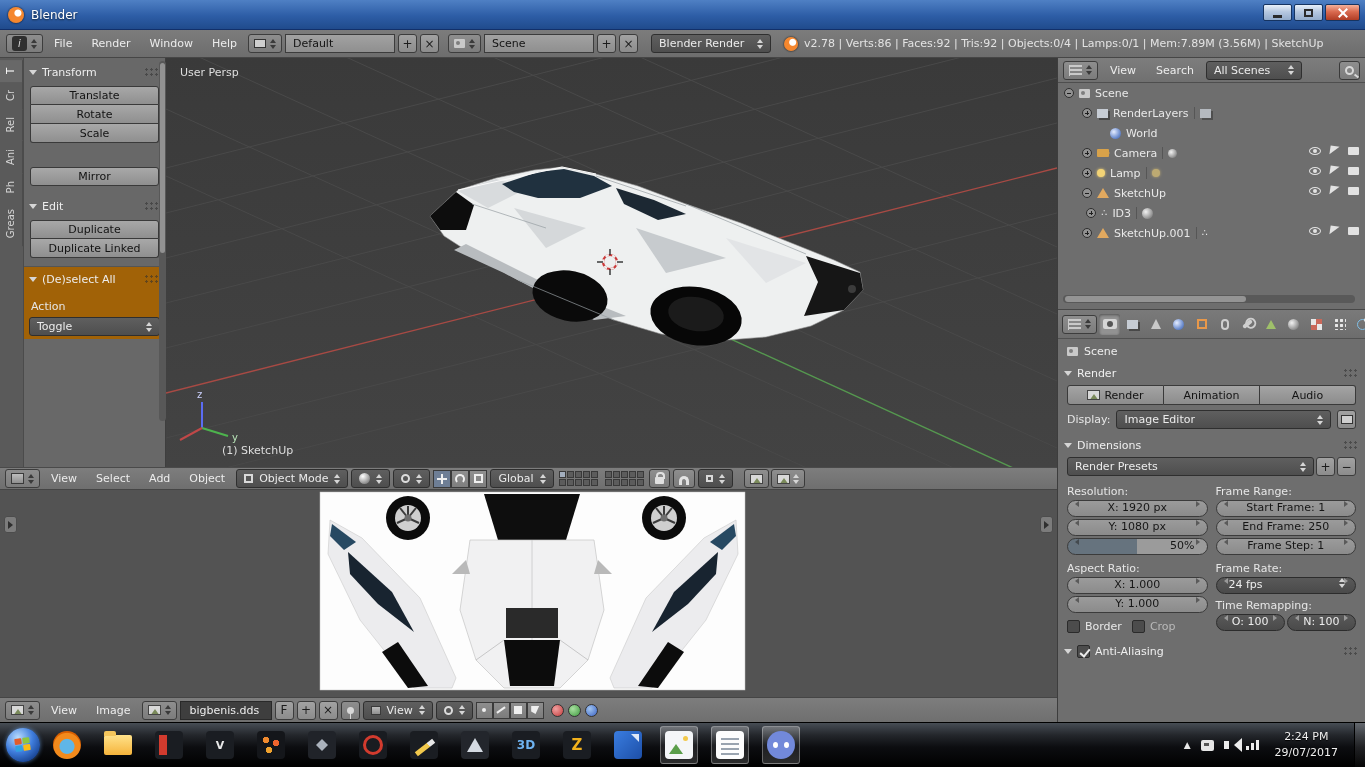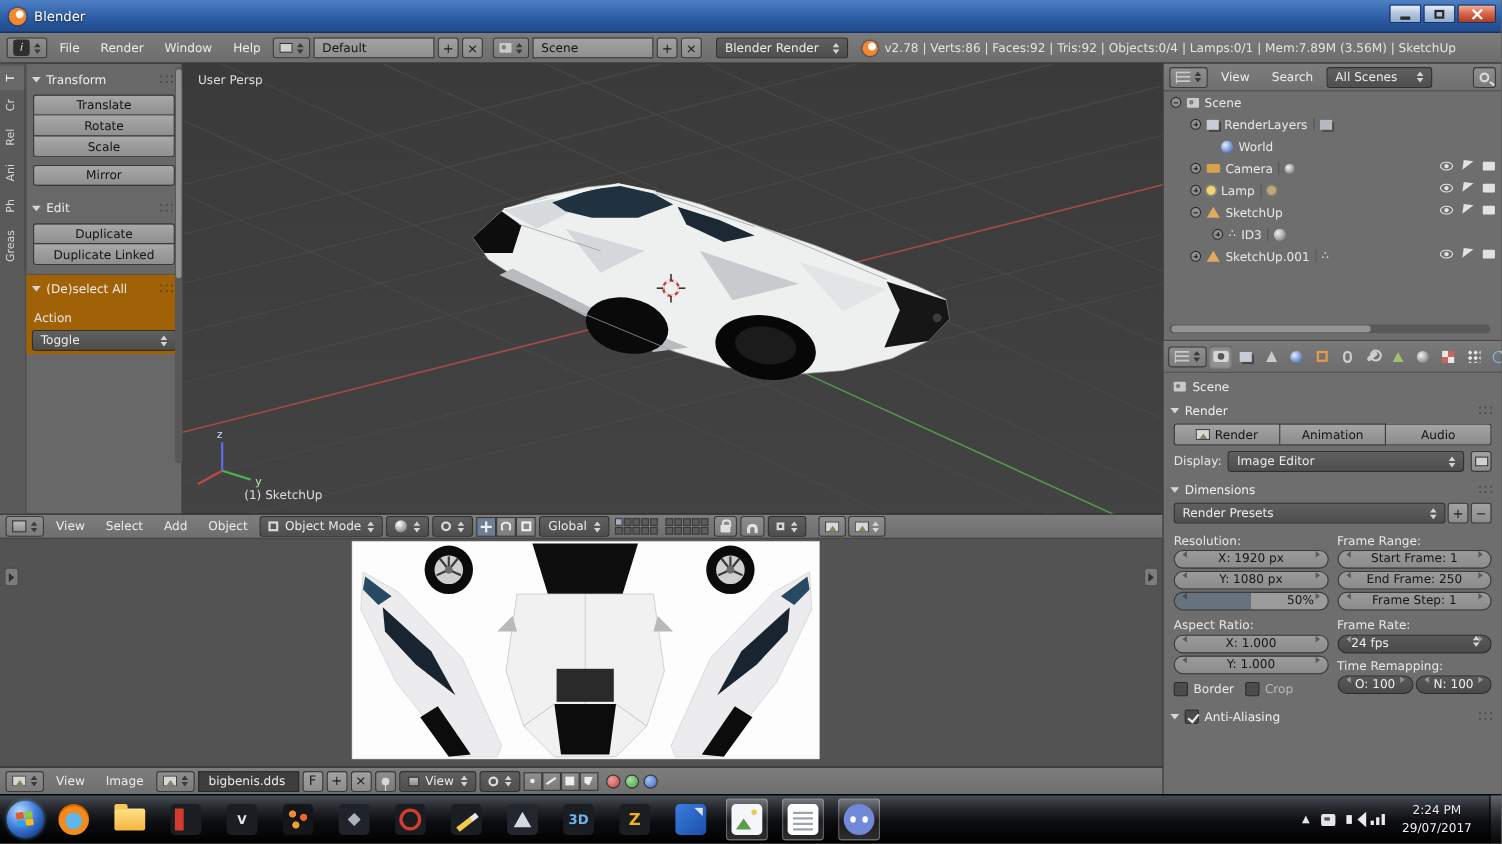--- a/index.html
+++ b/index.html
@@ -320,21 +320,21 @@
         <div class="ts-btn">
             <span>Translate</span>
           </div>
         <div class="ts-btn">
             <span>Rotate</span>
           </div>
         <div class="ts-btn">
             <span>Scale</span>
           </div>
       </div>
-      <div class="ts-btn" style="margin-top:7px">
+      <div class="ts-btn" style="margin-top:24px">
           <span>Mirror</span>
         </div>
 
       <div class="panel-hdr" style="margin-top:11px">
         <span class="tri"></span>
         <span>Edit</span>
         <span class="dragdots"></span>
       </div>
       <div class="vgroup" style="margin-top:4px">
         <div class="ts-btn">
@@ -697,21 +697,21 @@
       <div class="orow" style="padding-left:24px">
         <span class="exp"></span>
         <span class="i-mesh"></span>
         <span>SketchUp</span>
         <span class="rowicons">
           <span class="i-eye"></span>
           <span class="i-cursorarrow"></span>
           <span class="i-camrender"></span>
         </span>
       </div>
-      <div class="orow" style="padding-left:44px">
+      <div class="orow" style="padding-left:28px">
         <span class="exp plus"></span>
         <span class="i-verts"></span>
         <span>ID3</span>
         <span class="sep"></span>
         <span class="i-matball"></span>
       </div>
       <div class="orow" style="padding-left:24px">
         <span class="exp plus"></span>
         <span class="i-mesh"></span>
         <span>SketchUp.001</span>

